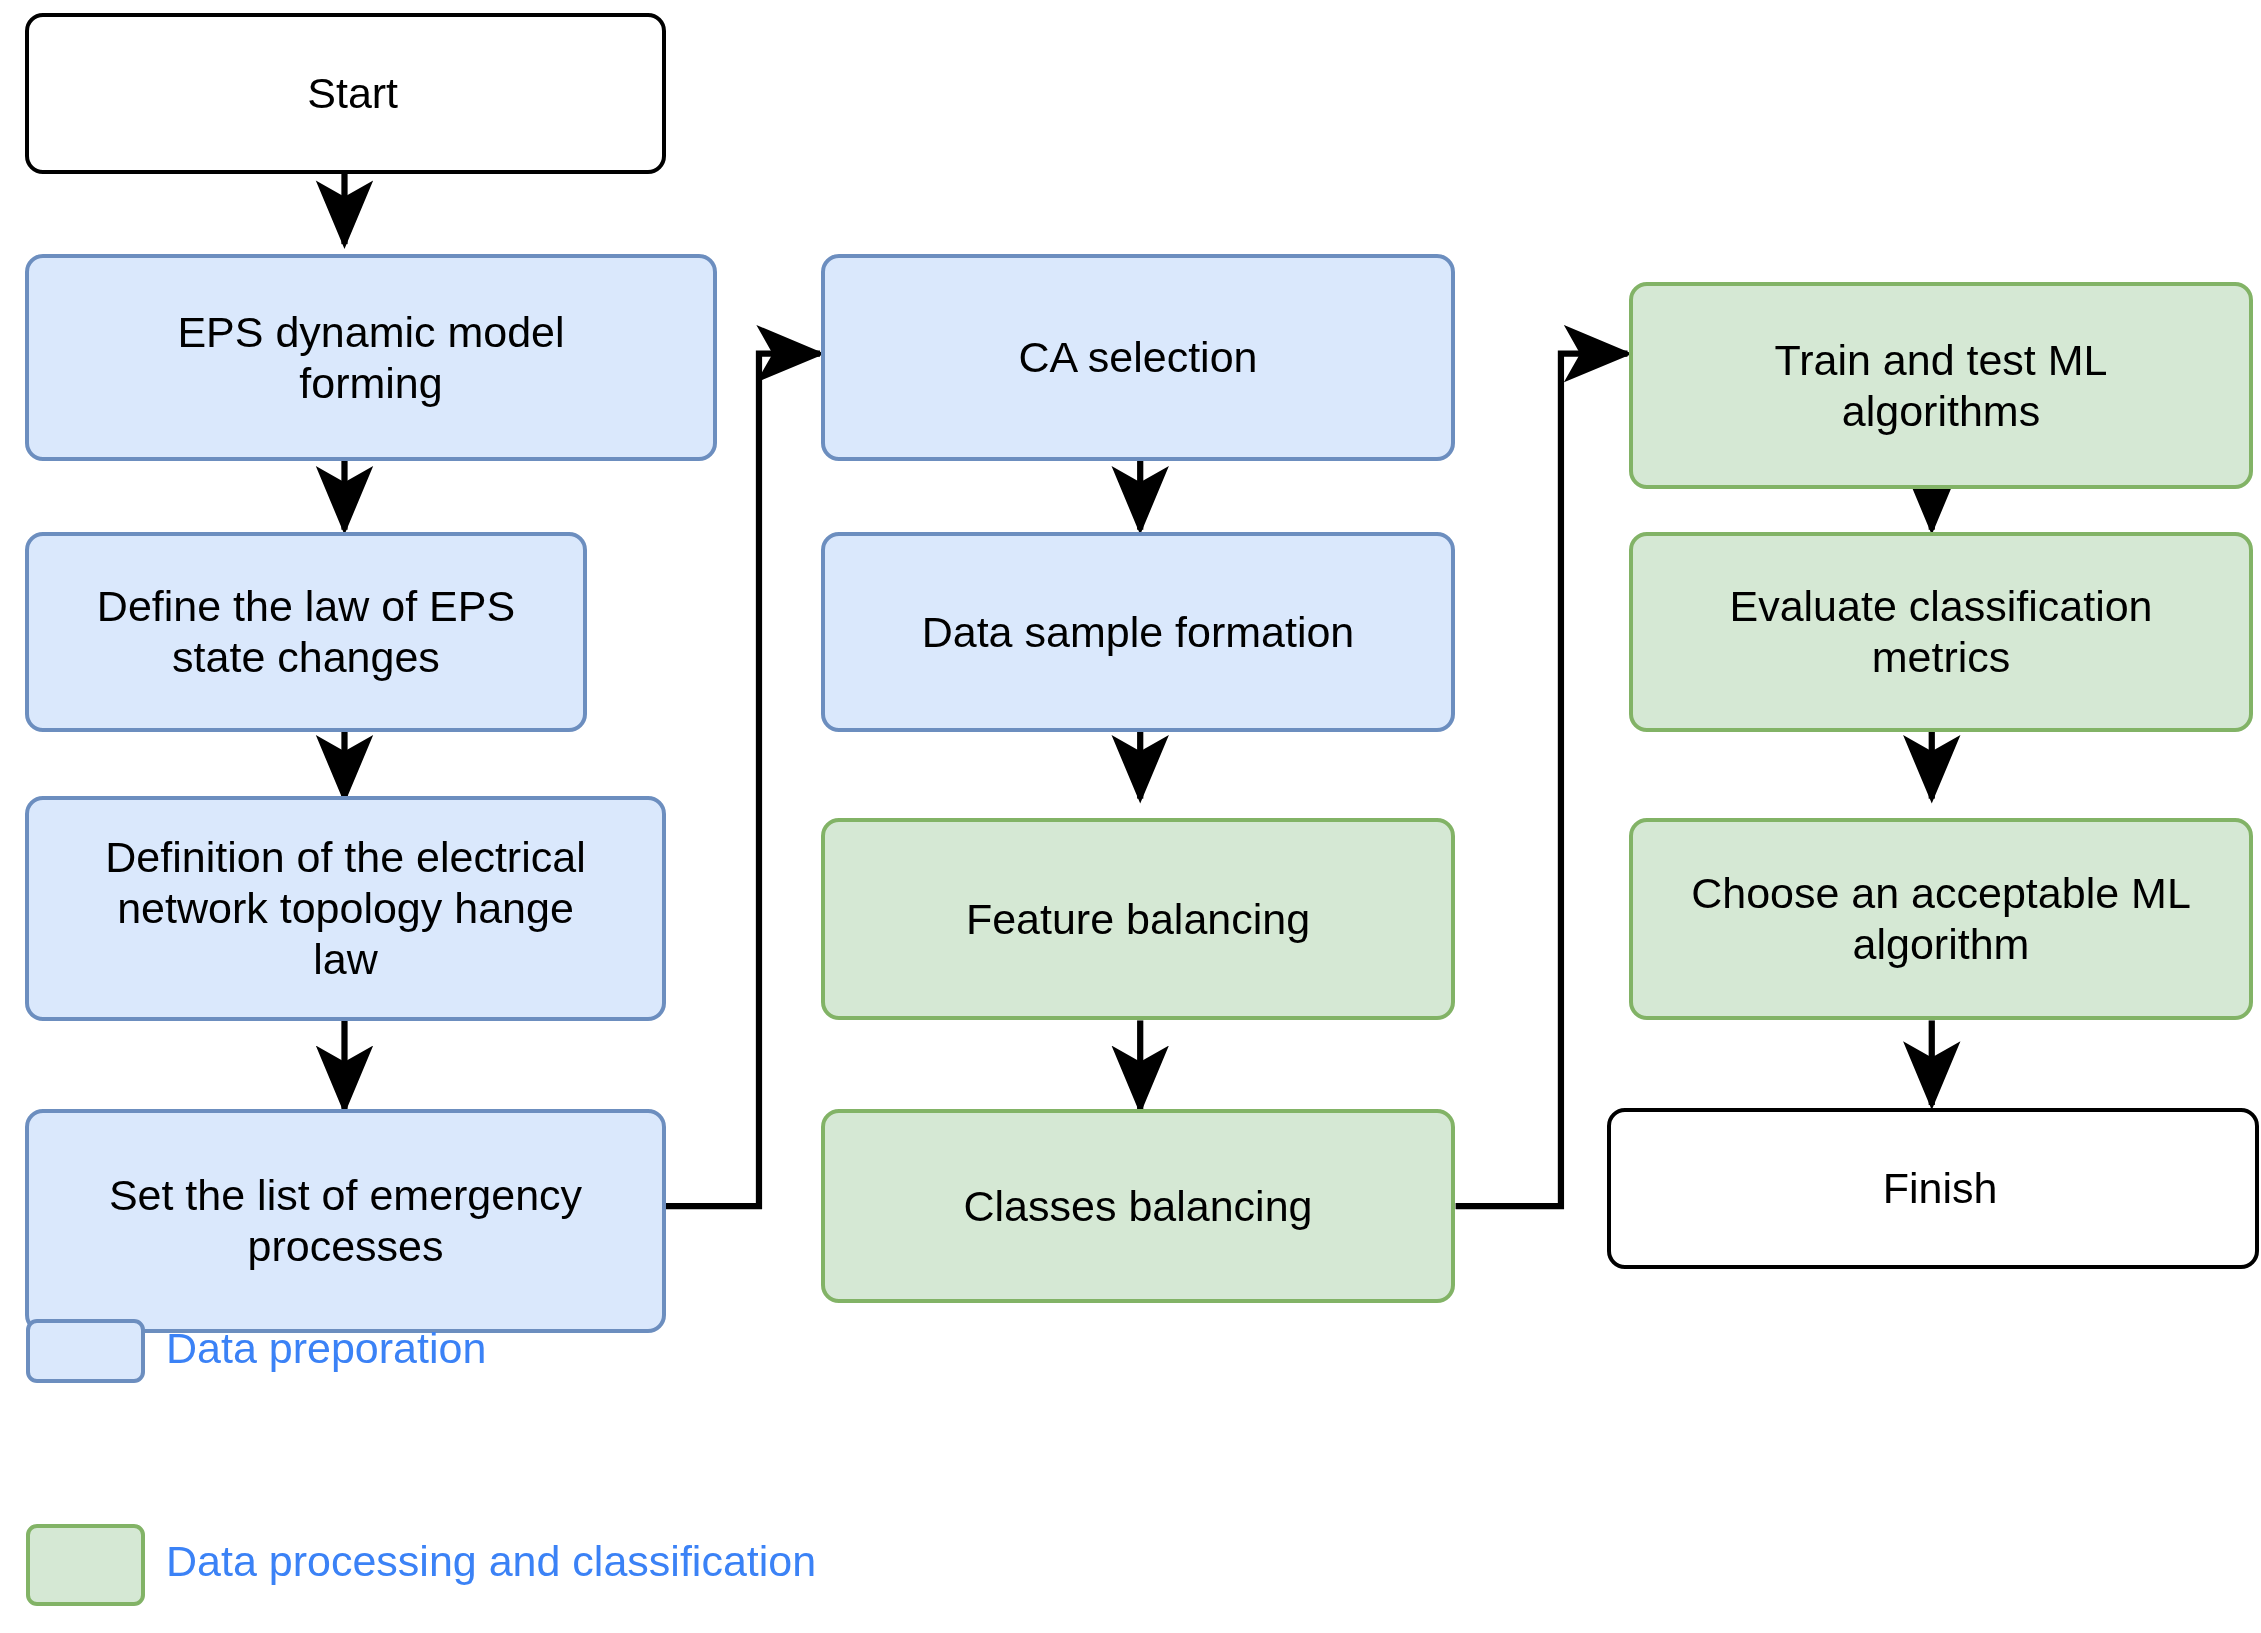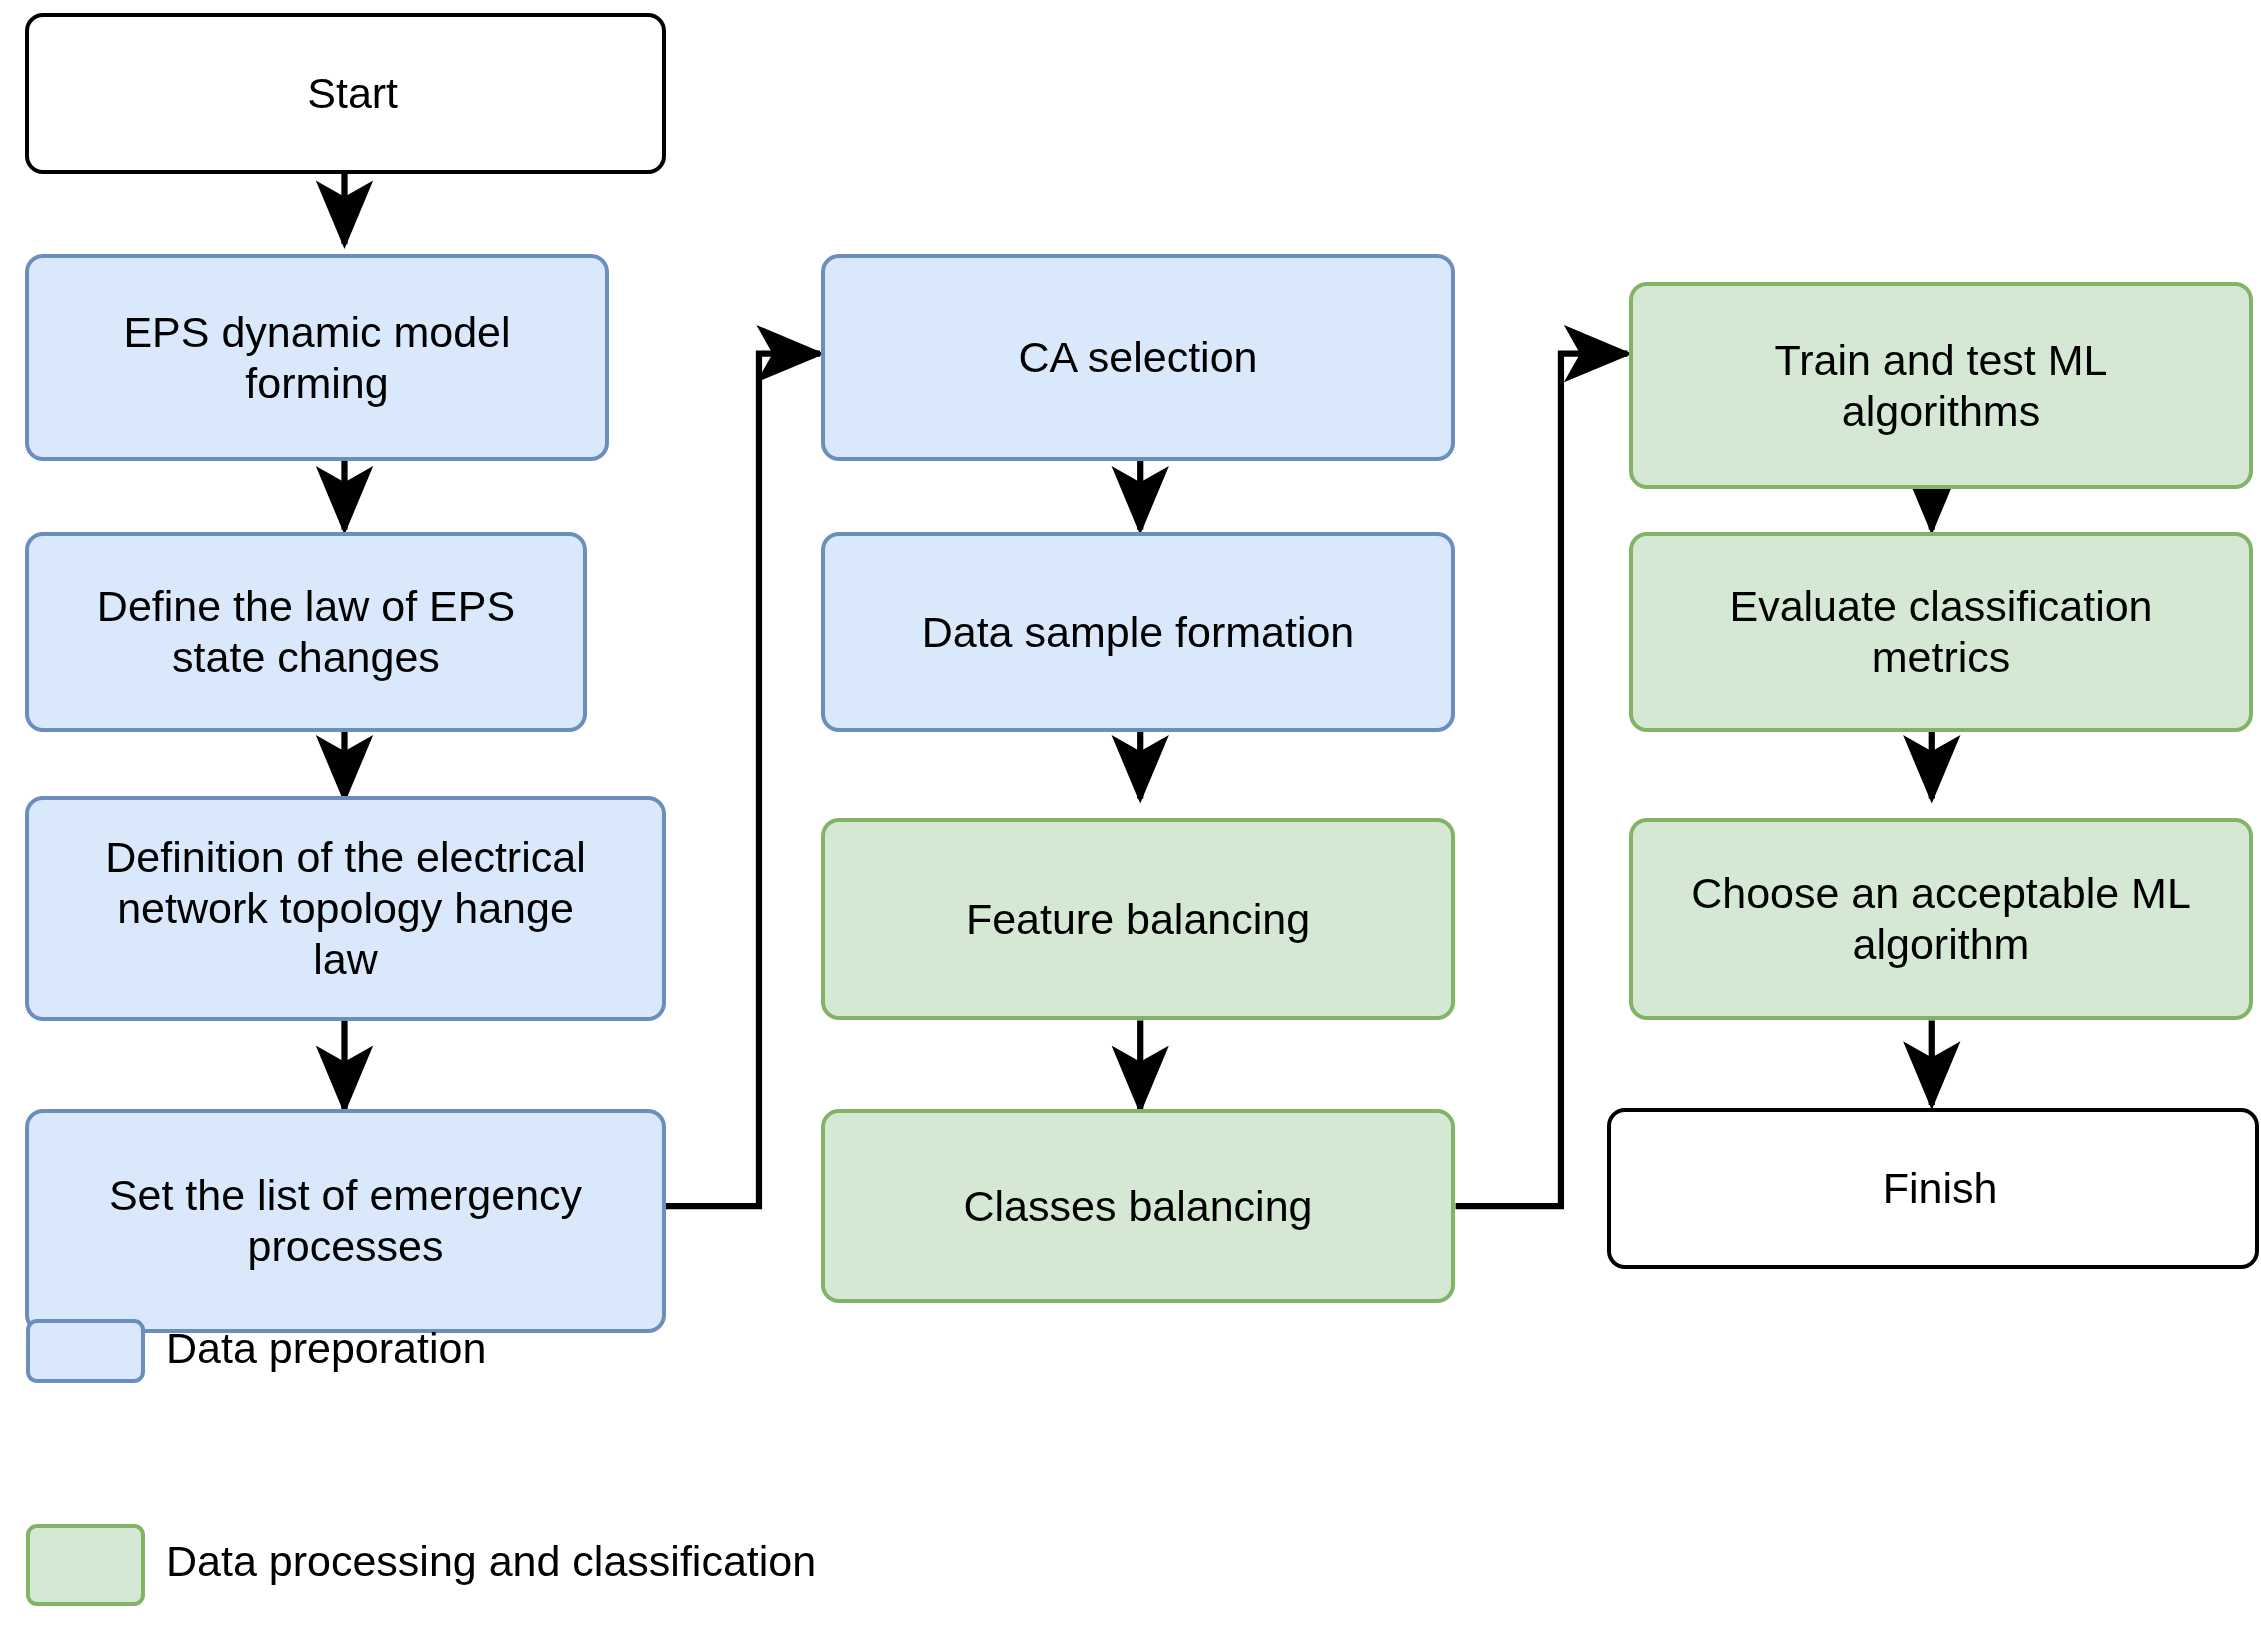--- a/index.html
+++ b/index.html
@@ -60,21 +60,21 @@
     background: #dae8fc;
     border: 4.9px solid #6c8ebf;
   }
   .legend-swatch.green {
     background: #d5e8d4;
     border: 4.9px solid #82b366;
   }
   .legend-label {
     position: absolute;
     font-size: 43px;
-    color: #000000;
+    color: #3b82f6;
     white-space: nowrap;
     line-height: 1;
   }
 </style>
 </head>
 <body>
 
 <div id="canvas">
 
   <svg id="flow" viewBox="0 0 3262 2357">
@@ -102,21 +102,21 @@
       <path d="M 2787 662 L 2787 764"></path>
       <path d="M 2787 1052 L 2787 1152"></path>
       <path d="M 2787 1472 L 2787 1594"></path>
     </g>
   </svg>
 
   <div class="node-box node-terminal" style="left:25px; top:12.5px; width:641px; height:161px;">
     <span>Start</span>
   </div>
 
-  <div class="node-box node-blue" style="left:25px; top:254px; width:584px; height:207px;align-items:center;">
+  <div class="node-box node-blue" style="left:25px; top:254px; width:692px; height:207px;align-items:center;">
     <span>EPS dynamic model
 forming</span>
   </div>
 
   <div class="node-box node-blue" style="left:25px; top:532px; width:562px; height:200px;">
     <span>Define the law of EPS
 state changes</span>
   </div>
 
   <div class="node-box node-blue" style="left:25px; top:796px; width:641px; height:225px;">

